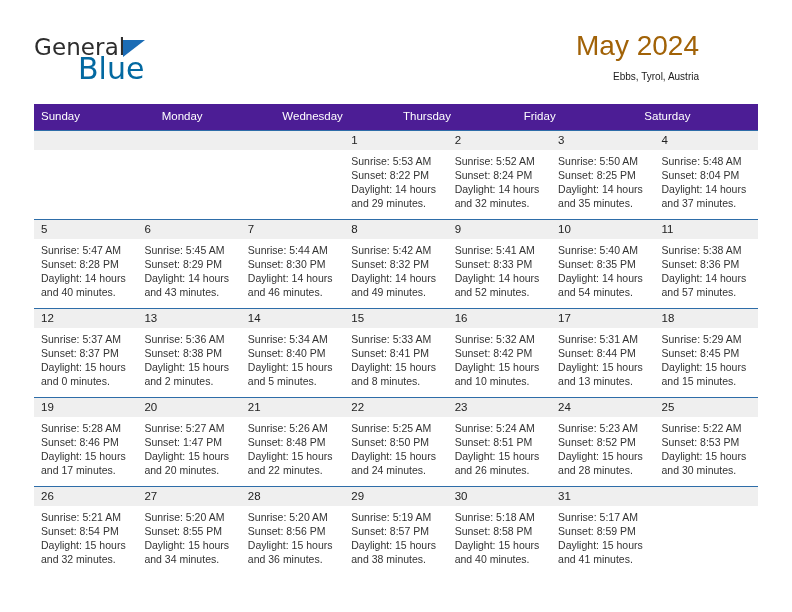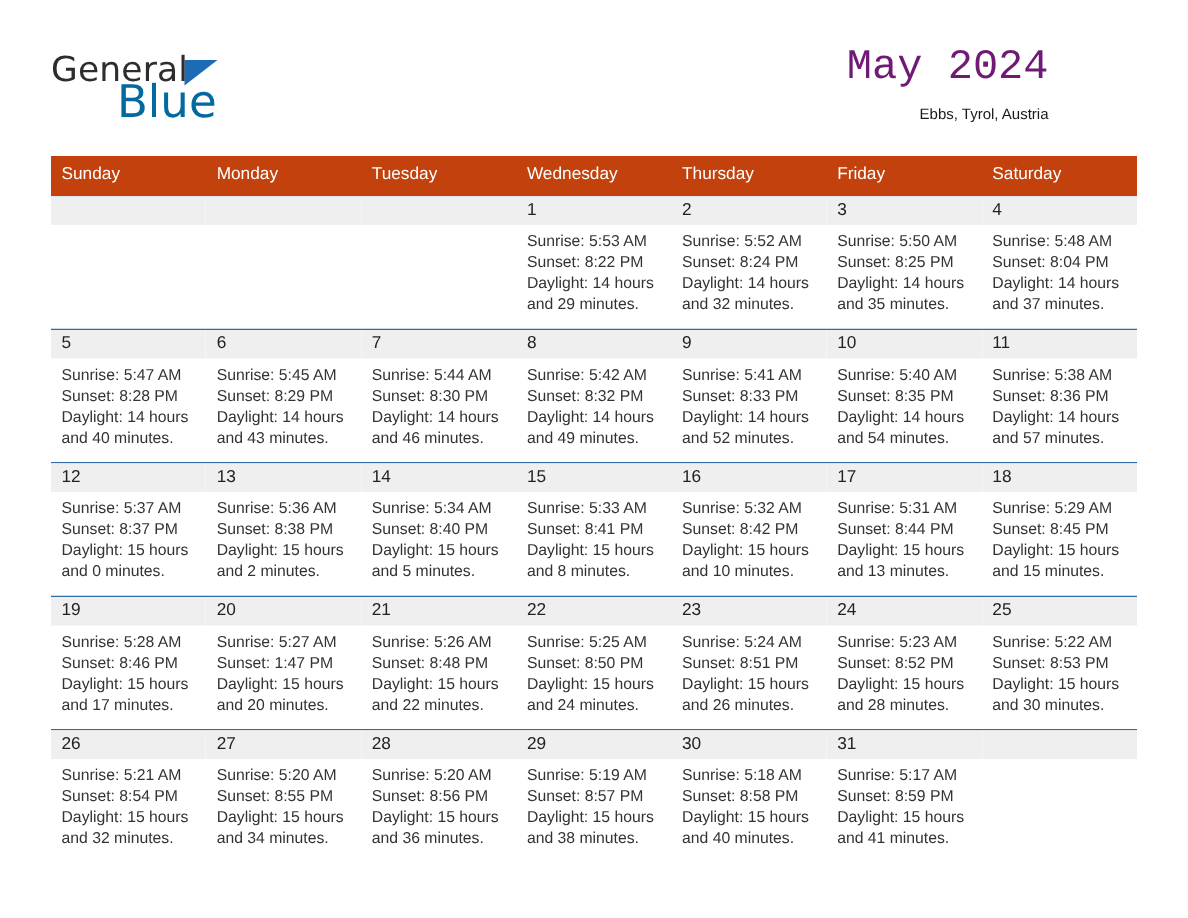--- a/index.html
+++ b/index.html
@@ -58,42 +58,42 @@
     color: #0369a1;
     margin-top: -5px;
     margin-left: 44px;
     font-family: "DejaVu Sans", sans-serif;
   }
   .titles {
     text-align: right;
   }
   .cal-title {
     font-size: 28px;
-    color: #701a75;
+    color: #a16207;
     font-weight: normal;
     line-height: 1.15;
     margin: 0;
-    font-family: Liberation Mono, monospace;
+    font-family: Liberation Sans, sans-serif;
   }
   .cal-sub {
     font-size: 10px;
     color: #1a1a1a;
     margin-top: 9px;
     font-family: "Liberation Sans", sans-serif;
   }
 
   
   .cal {
     margin: 4px 34px 0 34px;
     width: 724px;
     box-sizing: border-box;
   }
   .weekdays {
     display: flex;
-    background: #c2410c;
+    background: #4c1d95;
   }
   .weekday {
     flex: 1 1 0;
     color: #ffffff;
     font-size: 11.5px;
     padding: 5px 0 5px 7px;
     box-sizing: border-box;
     line-height: 1.35;
     font-family: "Liberation Sans", sans-serif;
   }
@@ -146,21 +146,20 @@
     <div class="titles">
       <div class="cal-title">May 2024</div>
       <div class="cal-sub">Ebbs, Tyrol, Austria</div>
     </div>
   </div>
 
   <div class="cal">
     <div class="weekdays">
       <div class="weekday">Sunday</div>
       <div class="weekday">Monday</div>
-      <div class="weekday">Tuesday</div>
       <div class="weekday">Wednesday</div>
       <div class="weekday">Thursday</div>
       <div class="weekday">Friday</div>
       <div class="weekday">Saturday</div>
     </div>
     <div id="weeks-container">
         <div class="week">
           <div class="cell empty">
             <div class="daynum"></div>
           </div>

